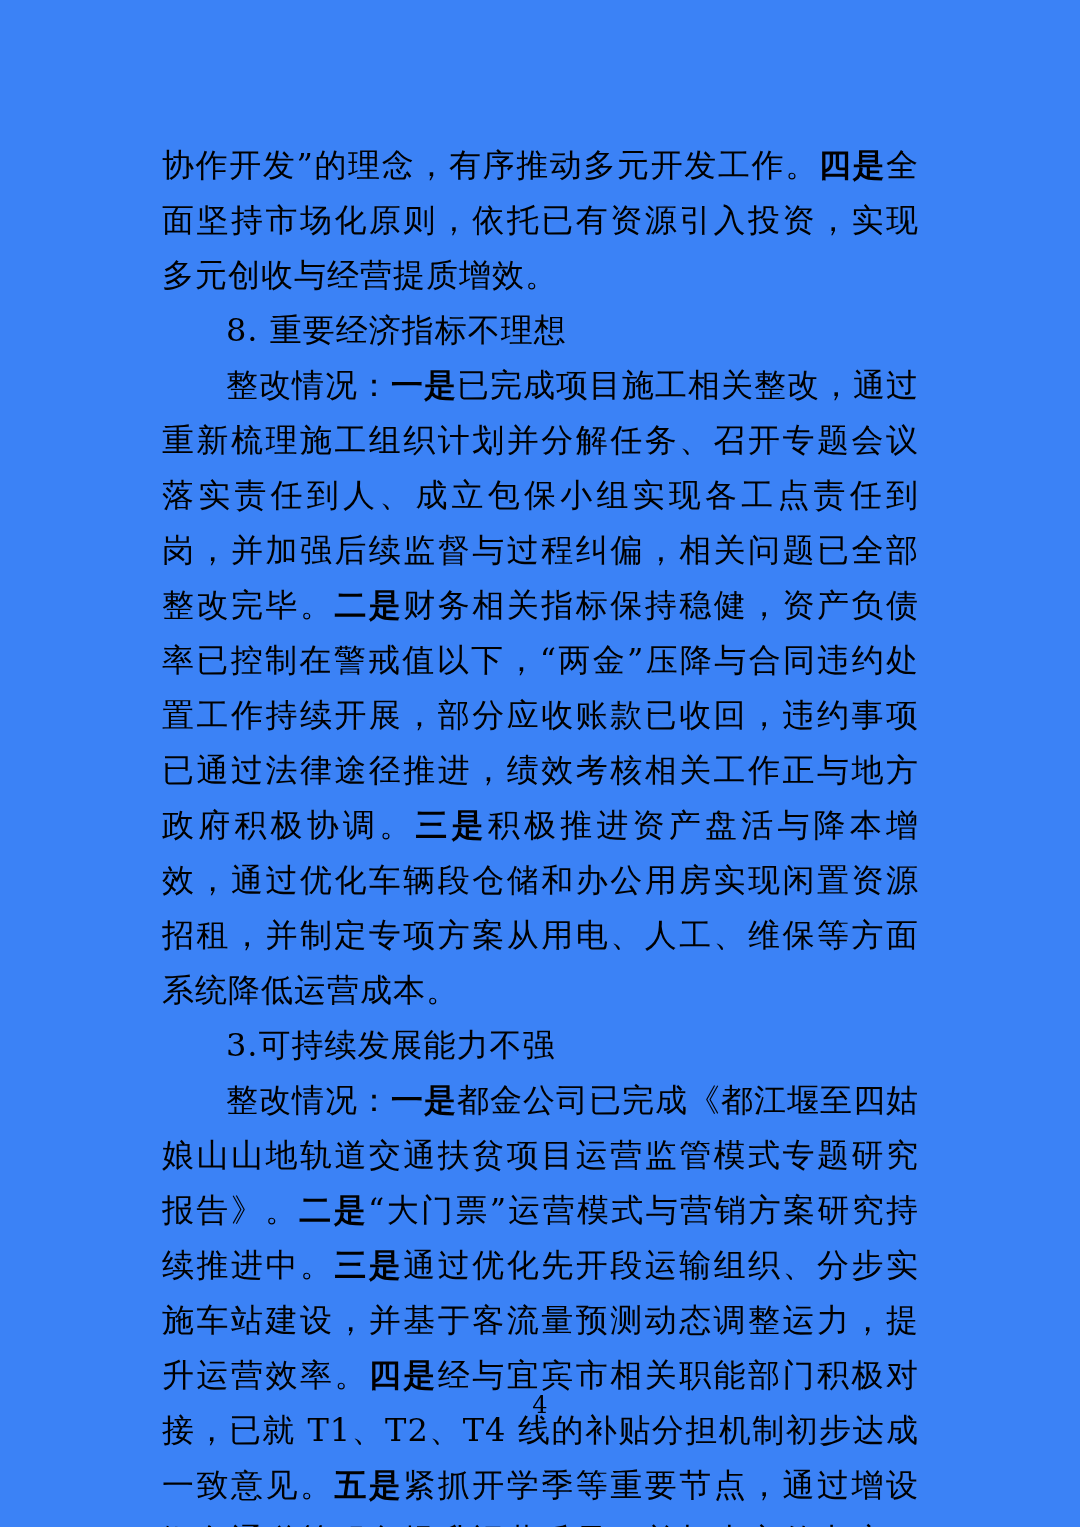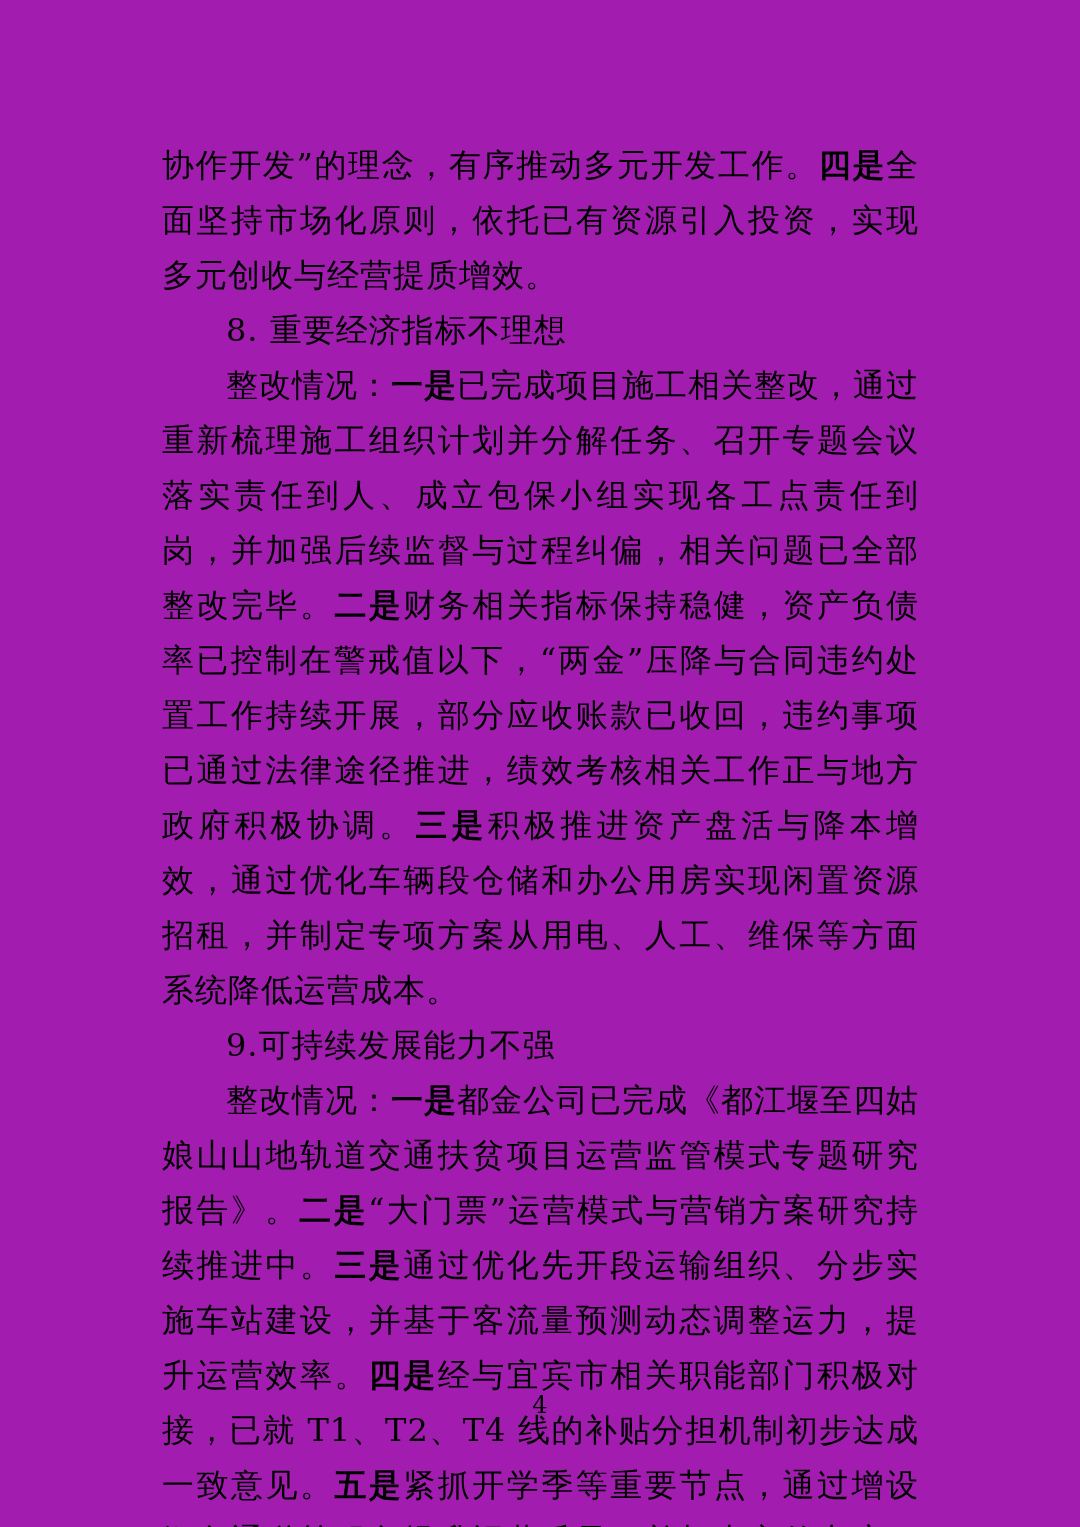--- a/index.html
+++ b/index.html
@@ -4,21 +4,21 @@
 <style>
   html, body {
     margin: 0;
     padding: 0;
     background: #ffffff;
   }
   .page {
     position: relative;
     width: 1080px;
     height: 1527px;
-    background: #a21caf;
+    background: #3b82f6;
     overflow: hidden;
     font-family: "DejaVu Serif", "Liberation Serif", serif;
     color: #000000;
     box-sizing: border-box;
   }
   .text-block {
     position: absolute;
     left: 162px;
     top: 138px;
     width: 757px;
@@ -50,18 +50,18 @@
   }
 </style>
 </head>
 <body>
 
 <div class="page">
   <div class="text-block">
     <p class="para"><span>协作开发”的理念，有序推动多元开发工作。</span><span class="bold">四是</span><span>全面坚持市场化原则，依托已有资源引入投资，实现多元创收与经营提质增效。</span></p>
     <p class="para indent"><span>8. 重要经济指标不理想</span></p>
     <p class="para indent"><span>整改情况：</span><span class="bold">一是</span><span>已完成项目施工相关整改，通过重新梳理施工组织计划并分解任务、召开专题会议落实责任到人、成立包保小组实现各工点责任到岗，并加强后续监督与过程纠偏，相关问题已全部整改完毕。</span><span class="bold">二是</span><span>财务相关指标保持稳健，资产负债率已控制在警戒值以下，“两金”压降与合同违约处置工作持续开展，部分应收账款已收回，违约事项已通过法律途径推进，绩效考核相关工作正与地方政府积极协调。</span><span class="bold">三是</span><span>积极推进资产盘活与降本增效，通过优化车辆段仓储和办公用房实现闲置资源招租，并制定专项方案从用电、人工、维保等方面系统降低运营成本。</span></p>
-    <p class="para indent"><span>9.可持续发展能力不强</span></p>
+    <p class="para indent"><span>3.可持续发展能力不强</span></p>
     <p class="para indent"><span>整改情况：</span><span class="bold">一是</span><span>都金公司已完成《都江堰至四姑娘山山地轨道交通扶贫项目运营监管模式专题研究报告》。</span><span class="bold">二是</span><span>“大门票”运营模式与营销方案研究持续推进中。</span><span class="bold">三是</span><span>通过优化先开段运输组织、分步实施车站建设，并基于客流量预测动态调整运力，提升运营效率。</span><span class="bold">四是</span><span>经与宜宾市相关职能部门积极对接，已就 T1、T2、T4 线的补贴分担机制初步达成一致意见。</span><span class="bold">五是</span><span>紧抓开学季等重要节点，通过增设绿色通道等服务提升运营质量，并加大宣传力度，提升智轨品牌影响力，</span></p>
   </div>
 
   <div class="page-footer">4</div>
 </div>
 
 </body></html>

